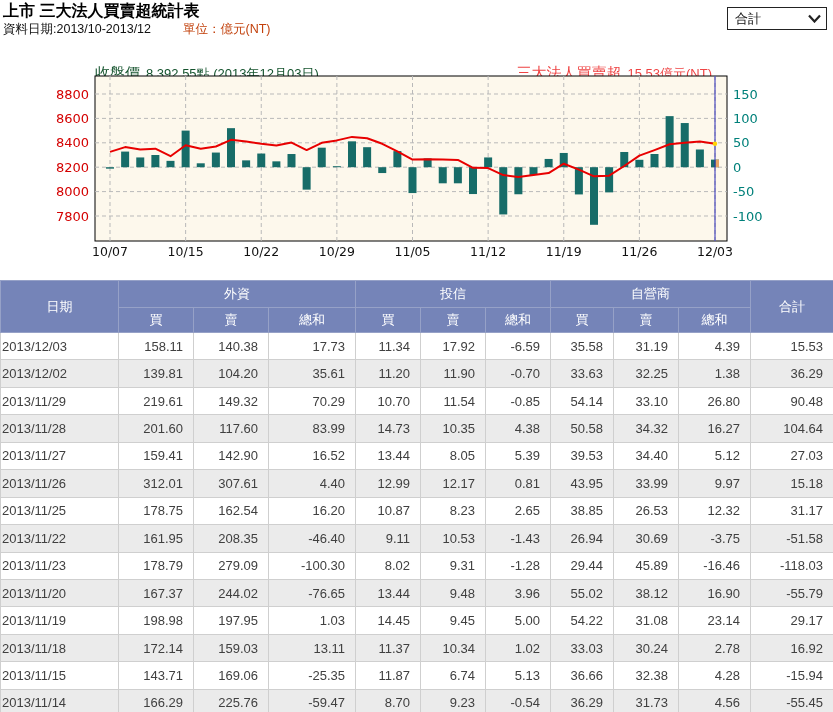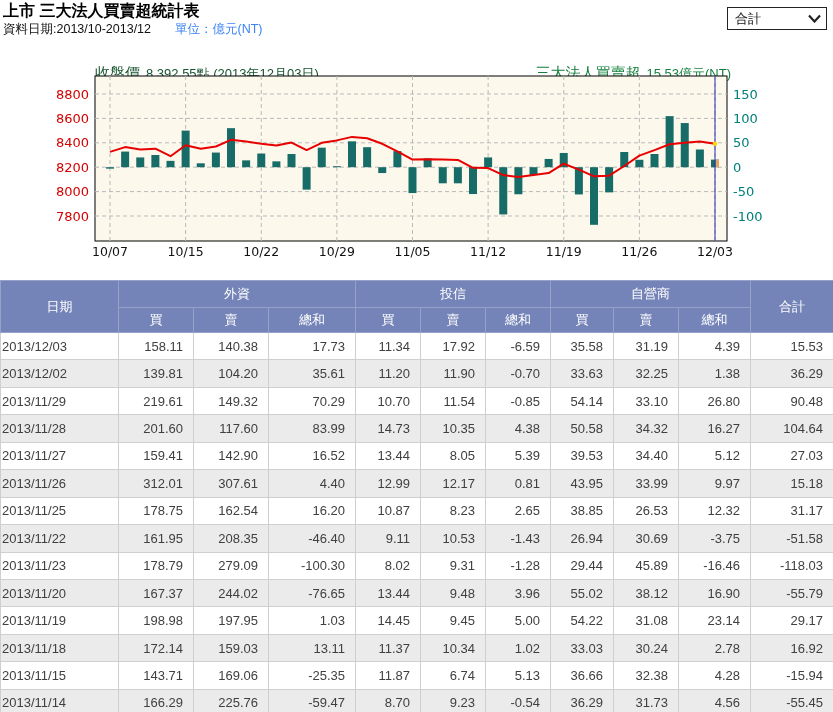--- a/index.html
+++ b/index.html
@@ -1,32 +1,32 @@
 <!DOCTYPE html>
 <html><head>
 <meta charset="utf-8">
 <style>
   html,body{margin:0;padding:0;background:#fff;}
   body{width:833px;height:712px;overflow:hidden;font-family:"Liberation Sans","DejaVu Sans",sans-serif;}
   .stage{position:relative;width:833px;height:712px;background:#fff;}
 
   .page-title{position:absolute;left:3px;top:1px;font-size:16px;font-weight:bold;color:#000;}
   .sub-line{position:absolute;left:3px;top:21px;font-size:12.5px;color:#111;}
-  .unit-label{color:#3b82f6;margin-left:24px;}
+  .unit-label{color:#c2410c;margin-left:32px;}
 
   .combo{position:absolute;right:6px;top:7px;width:100px;height:23px;border:1px solid #222;
          background:#fff;display:flex;align-items:center;justify-content:space-between;
          padding:0 5px 0 7px;font-size:13px;color:#111;box-sizing:border-box;cursor:default;}
   .combo .chev{display:flex;align-items:center;}
 
   .chart-wrap{position:absolute;left:0;top:48px;width:833px;height:220px;}
   svg text{font-family:"DejaVu Sans","Liberation Sans",sans-serif;}
 
   .chart-title-left{position:absolute;left:95px;top:64px;color:#14532d;white-space:nowrap;}
-  .chart-title-right{position:absolute;right:102px;top:64px;color:#15803d;white-space:nowrap;}
+  .chart-title-right{position:absolute;right:121px;top:64px;color:#ef4444;white-space:nowrap;}
   .chart-title-left .lbl,.chart-title-right .lbl{font-size:15px;text-decoration:underline;}
   .chart-title-left .val,.chart-title-right .val{font-size:13px;margin-left:6px;}
 
   .tbl-wrap{position:absolute;left:0;top:280px;width:833px;}
   table{border-collapse:collapse;table-layout:fixed;width:833px;font-size:13px;}
   thead th{background:#7584b8;color:#fff;font-weight:normal;border:1px solid #96a1c7;}
   thead tr.grp th{height:24px;}
   thead tr.sub th{height:22px;}
   tbody td{border:1px solid #cfcfcf;height:24.45px;color:#404040;background:#fff;}
   tbody tr:nth-child(even) td{background:#ebebeb;}

